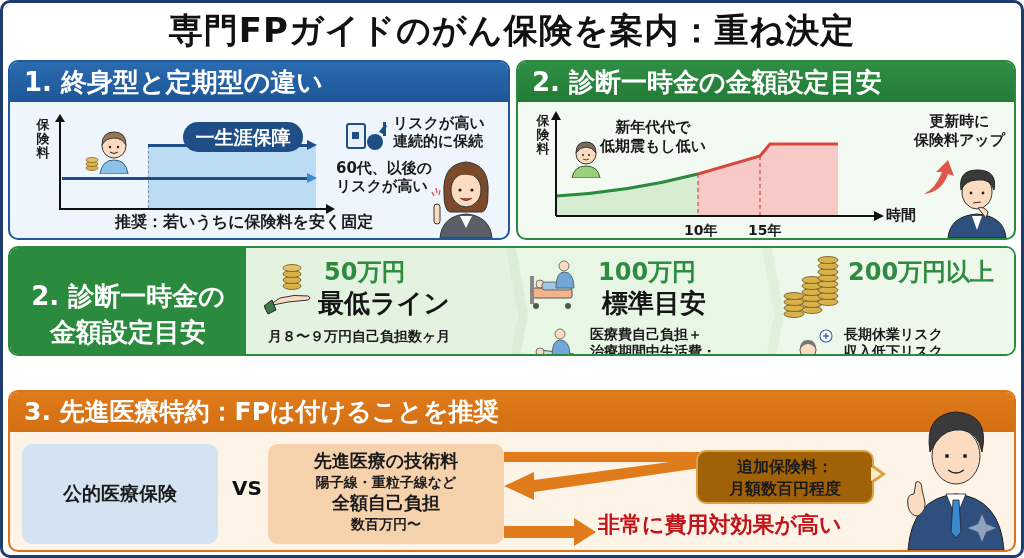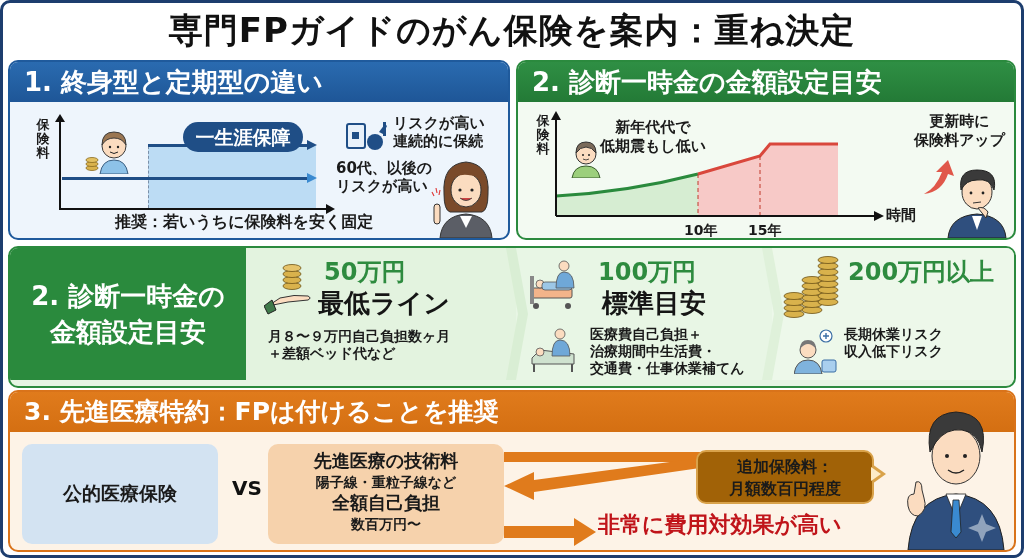--- a/index.html
+++ b/index.html
@@ -38,21 +38,21 @@
   .arrow-up { width: 0; height: 0; border-left: 5px solid transparent; border-right: 5px solid transparent; border-bottom: 8px solid #111; }
   .arrow-right { width: 0; height: 0; border-top: 5px solid transparent; border-bottom: 5px solid transparent; border-left: 9px solid #111; }
 
   .pill {
     background: #1f4e86; color: #fff; font-weight: bold; font-size: 19px;
     border-radius: 16px; text-align: center; line-height: 30px;
   }
   .txt-b { font-weight: bold; color: #1a1a1a; }
 
   
-  .p3 { left: 8px; top: 246px; width: 1008px; height: 142px; border: 2px solid #2b8a3e; background: #e6f5e3; }
+  .p3 { left: 8px; top: 246px; width: 1008px; height: 110px; border: 2px solid #2b8a3e; background: #e6f5e3; }
   .p3 .side {
     position: absolute; left: 0; top: 0; width: 236px; height: 132px; background: #2a8a3d;
     color: #fff; font-size: 26px; font-weight: bold; line-height: 36px;
     display: flex; flex-direction: column; align-items: center; justify-content: center; text-align: center;
   }
   .tier { position: absolute; top: 0; height: 132px; }
   .tier .amount { position: absolute; color: #2e8b3f; font-weight: bold; font-size: 24px; }
   .tier .tname { position: absolute; font-weight: bold; font-size: 24px; color: #151515; }
   .tier .desc { position: absolute; font-size: 14px; font-weight: bold; line-height: 17px; color: #1a1a1a; }
   .chev { position: absolute; top: 0; width: 22px; height: 132px; }
@@ -249,21 +249,20 @@
       <ellipse cx="28" cy="20" rx="9" ry="3.5" fill="#d9b24c" stroke="#6d5316" stroke-width="0.8"></ellipse>
       <ellipse cx="28" cy="14" rx="9" ry="3.5" fill="#d9b24c" stroke="#6d5316" stroke-width="0.8"></ellipse>
       <ellipse cx="28" cy="8" rx="9" ry="3.5" fill="#e6c36a" stroke="#6d5316" stroke-width="0.8"></ellipse>
       <path d="M4 46 L16 38 Q30 34 44 36 Q48 38 44 40 L24 42 Z" fill="#fbdcc0" stroke="#333" stroke-width="1"></path>
       <path d="M0 46 L8 40 L12 50 L4 54 Z" fill="#3f7a4a" stroke="#222" stroke-width="1"></path>
     </svg>
     <div class="amount" style="left:78px; top:8px;">50万円</div>
     <div class="tname" style="left:72px; top:38px; font-size:26px;">最低ライン</div>
     <div class="desc" style="left:22px; top:80px;">
       <div>月８〜９万円自己負担数ヶ月</div>
-      <div>＋差額ベッド代など</div>
     </div>
   </div>
 
   <div class="tier" style="left:506px; width:256px;">
     <svg class="abs" style="left:12px; top:10px;" width="52" height="56" viewBox="0 0 52 56">
       <rect x="4" y="30" width="40" height="10" rx="2" fill="#f3b48a" stroke="#555" stroke-width="1"></rect>
       <rect x="2" y="18" width="4" height="28" fill="#888"></rect>
       <circle cx="8" cy="48" r="3" fill="#555"></circle>
         <circle cx="40" cy="48" r="3" fill="#555"></circle>
       <circle cx="12" cy="26" r="4" fill="#fbdcc0" stroke="#555" stroke-width="0.8"></circle>

